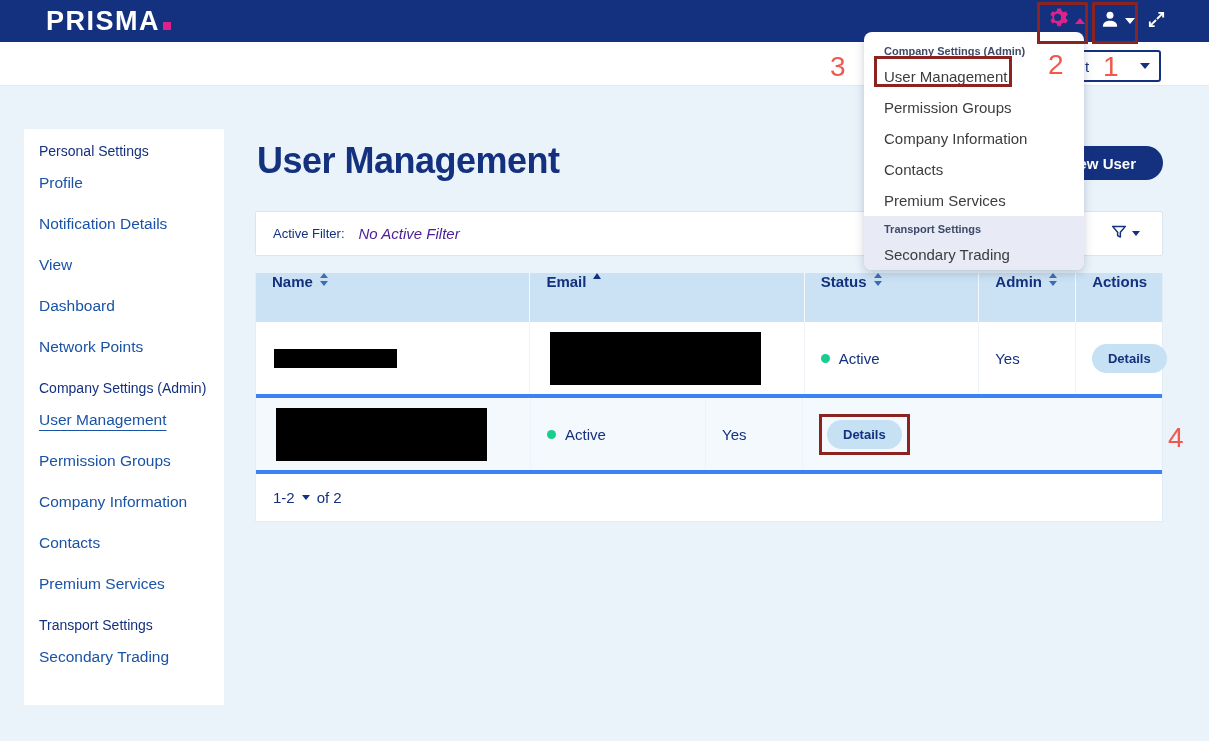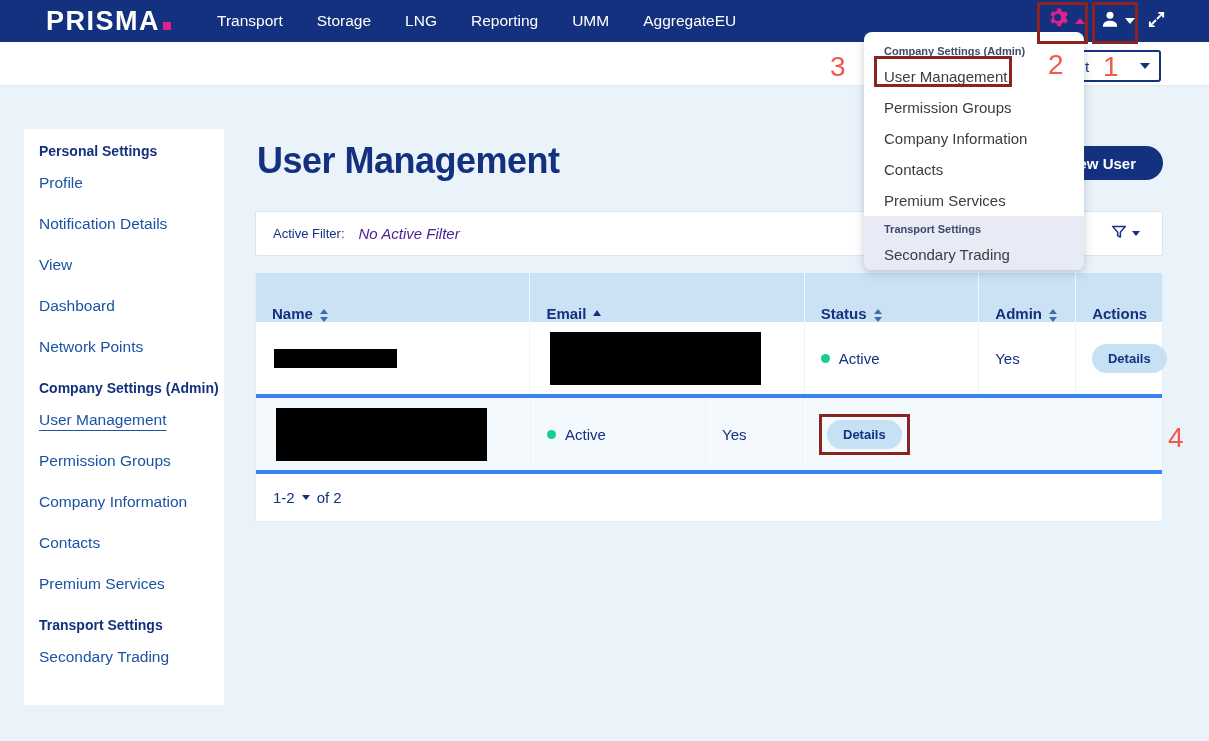--- a/index.html
+++ b/index.html
@@ -31,37 +31,37 @@
   
   #settings-menu { position:absolute; left:864px; top:32px; width:220px; background:#fff; border-radius:8px; box-shadow:0 3px 10px rgba(40,60,100,.25); z-index:20; padding-top:6px; overflow:hidden; }
   .menu-section.tinted { background:#E8EAF6; }
   .menu-header { font-size:11px; font-weight:bold; color:#3E4A68; padding:7px 20px 4px; }
   .menu-item { font-size:15px; color:#3C3C3C; padding:7px 20px; cursor:pointer; white-space:nowrap; }
   .menu-item.active { text-decoration:underline; text-underline-offset:4px; }
 
   
   #sidebar { position:absolute; left:24px; top:129px; width:200px; height:576px; background:#fff; padding:14px 0 0 15px; }
   .side-section { margin-bottom:24px; }
-  .side-header { font-size:14px; font-weight:bold; color:#14317F; margin-bottom:15px; }
+  .side-header { font-size:14px; font-weight:normal; color:#14317F; margin-bottom:15px; }
   .side-item { font-size:15.5px; color:#1A53A5; margin-bottom:23px; cursor:pointer; white-space:nowrap; }
   .side-item.active { text-decoration:underline; text-underline-offset:5px; }
 
   
   #page-title { position:absolute; left:257px; top:140px; font-size:36px; font-weight:800; color:#14317F; letter-spacing:-0.5px; }
   #new-user-btn { position:absolute; right:46px; top:146px; height:34px; border:none; border-radius:17px; background:#14317F; color:#fff; font-family:"Liberation Sans",sans-serif; font-size:15px; font-weight:bold; padding:0 27px; cursor:pointer; z-index:4; }
 
   #filter-bar { position:absolute; left:255px; top:211px; width:908px; height:45px; background:#fff; border:1px solid #D9E6F0; border-radius:2px; display:flex; align-items:center; }
   #filter-bar .flabel { color:#14317F; font-size:13px; font-weight:500; margin-left:17px; }
   #filter-bar .fvalue { color:#4c1d95; font-size:15px; font-style:italic; margin-left:14px;text-align:center; }
   #filter-icon-group { position:absolute; right:22px; display:flex; align-items:center; gap:4px; cursor:pointer; }
 
   
   #table-card { position:absolute; left:255px; top:273px; width:908px; background:#fff; border:1px solid #E3EDF5; border-top:none; }
   .t-header { display:flex; height:49px; background:#CBE2F4; }
-  .t-hcell { display:flex; align-items:flex-end; padding-left:16px; color:#14317F; font-size:15px; font-weight:bold; border-right:1px solid rgba(255,255,255,.75); gap:7px; }
+  .t-hcell { display:flex; align-items:flex-start; padding-left:16px; color:#14317F; font-size:15px; font-weight:bold; border-right:1px solid rgba(255,255,255,.75); gap:7px; }
   .t-hcell:last-child { border-right:none; }
   .t-row { display:flex; height:76px; border-bottom:4px solid #3b82f6; }
   .t-row.alt { background:#F4F9FD; }
   .t-cell { display:flex; align-items:center; padding-left:16px; border-right:1px solid #EDF3F8; overflow:visible; }
   .t-cell:last-child { border-right:none; }
   .redact { background:#000; }
   .redact-sm { width:123px; height:19px; margin-left:2px; }
   .redact-lg { width:211px; height:53px; margin-left:4px; }
   .status-dot { width:9px; height:9px; border-radius:50%; background:#16CE8E; margin-right:9px; }
   .cell-text { color:#14317F; font-size:15px; }
@@ -90,28 +90,20 @@
 </head>
 <body>
 
 <div id="app">
 
   <div id="navbar">
     <div class="logo">
       <span>PRISMA</span>
       <span class="logo-dot"></span>
     </div>
-    <div id="nav-items">
-        <span class="nav-item">Transport</span>
-        <span class="nav-item">Storage</span>
-        <span class="nav-item">LNG</span>
-        <span class="nav-item">Reporting</span>
-        <span class="nav-item">UMM</span>
-        <span class="nav-item">AggregateEU</span>
-      </div>
 
     <div class="nav-icon-wrap" id="gear-wrap">
       <span>
         <svg width="22" height="22" viewBox="0 0 24 24">
             <path fill="#E0218A" fill-rule="evenodd" d="M12 8.2a3.8 3.8 0 1 0 0 7.6 3.8 3.8 0 0 0 0-7.6zm8.9 5.1c.07-.43.1-.86.1-1.3s-.03-.87-.1-1.3l2.1-1.65-2.1-3.63-2.48 1a7.9 7.9 0 0 0-2.25-1.3L15.8 2.5h-4.2l-.37 2.62a7.9 7.9 0 0 0-2.25 1.3l-2.48-1L4.4 9.05l2.1 1.65c-.07.43-.1.86-.1 1.3s.03.87.1 1.3L4.4 14.95l2.1 3.63 2.48-1c.68.56 1.44 1 2.25 1.3l.37 2.62h4.2l.37-2.62a7.9 7.9 0 0 0 2.25-1.3l2.48 1 2.1-3.63-2.1-1.65z" transform="translate(-1.8 -2) scale(1.02)"></path>
           </svg>
       </span>
       <span class="caret-up-pink"></span>
     </div>
 

